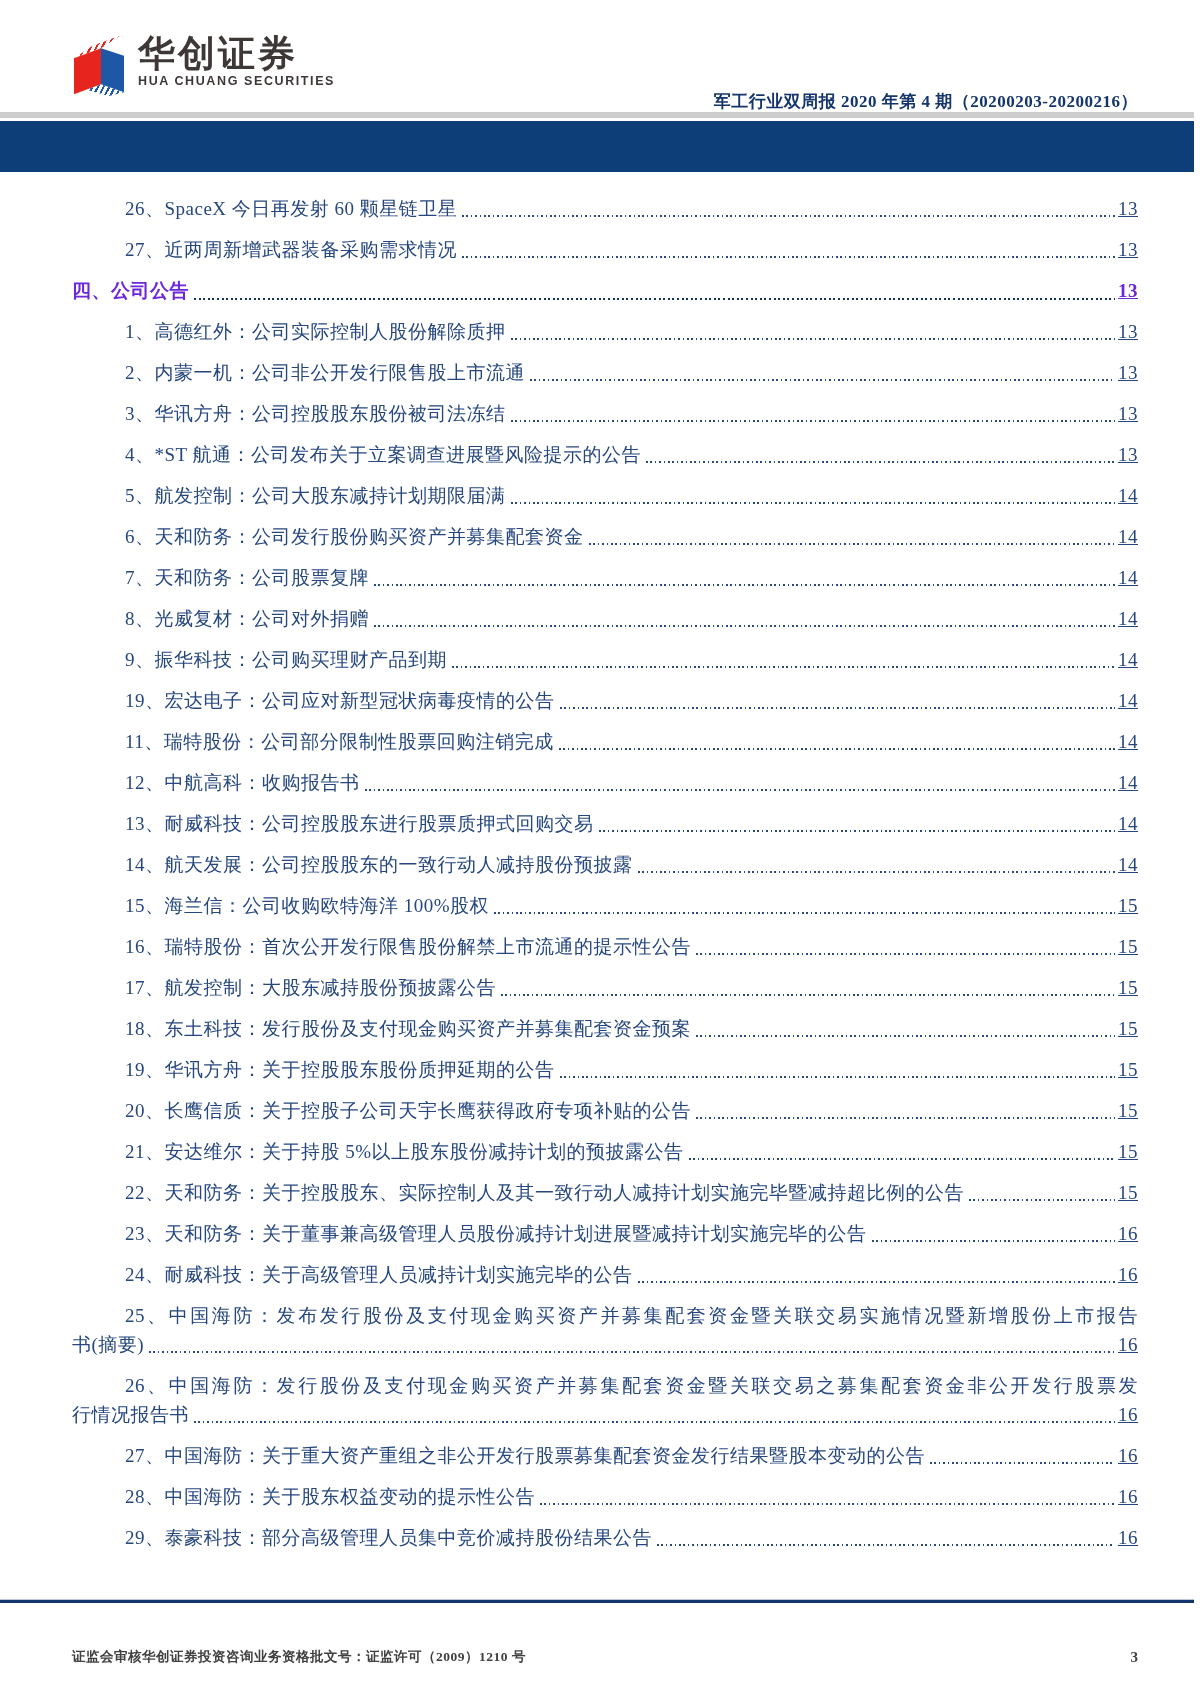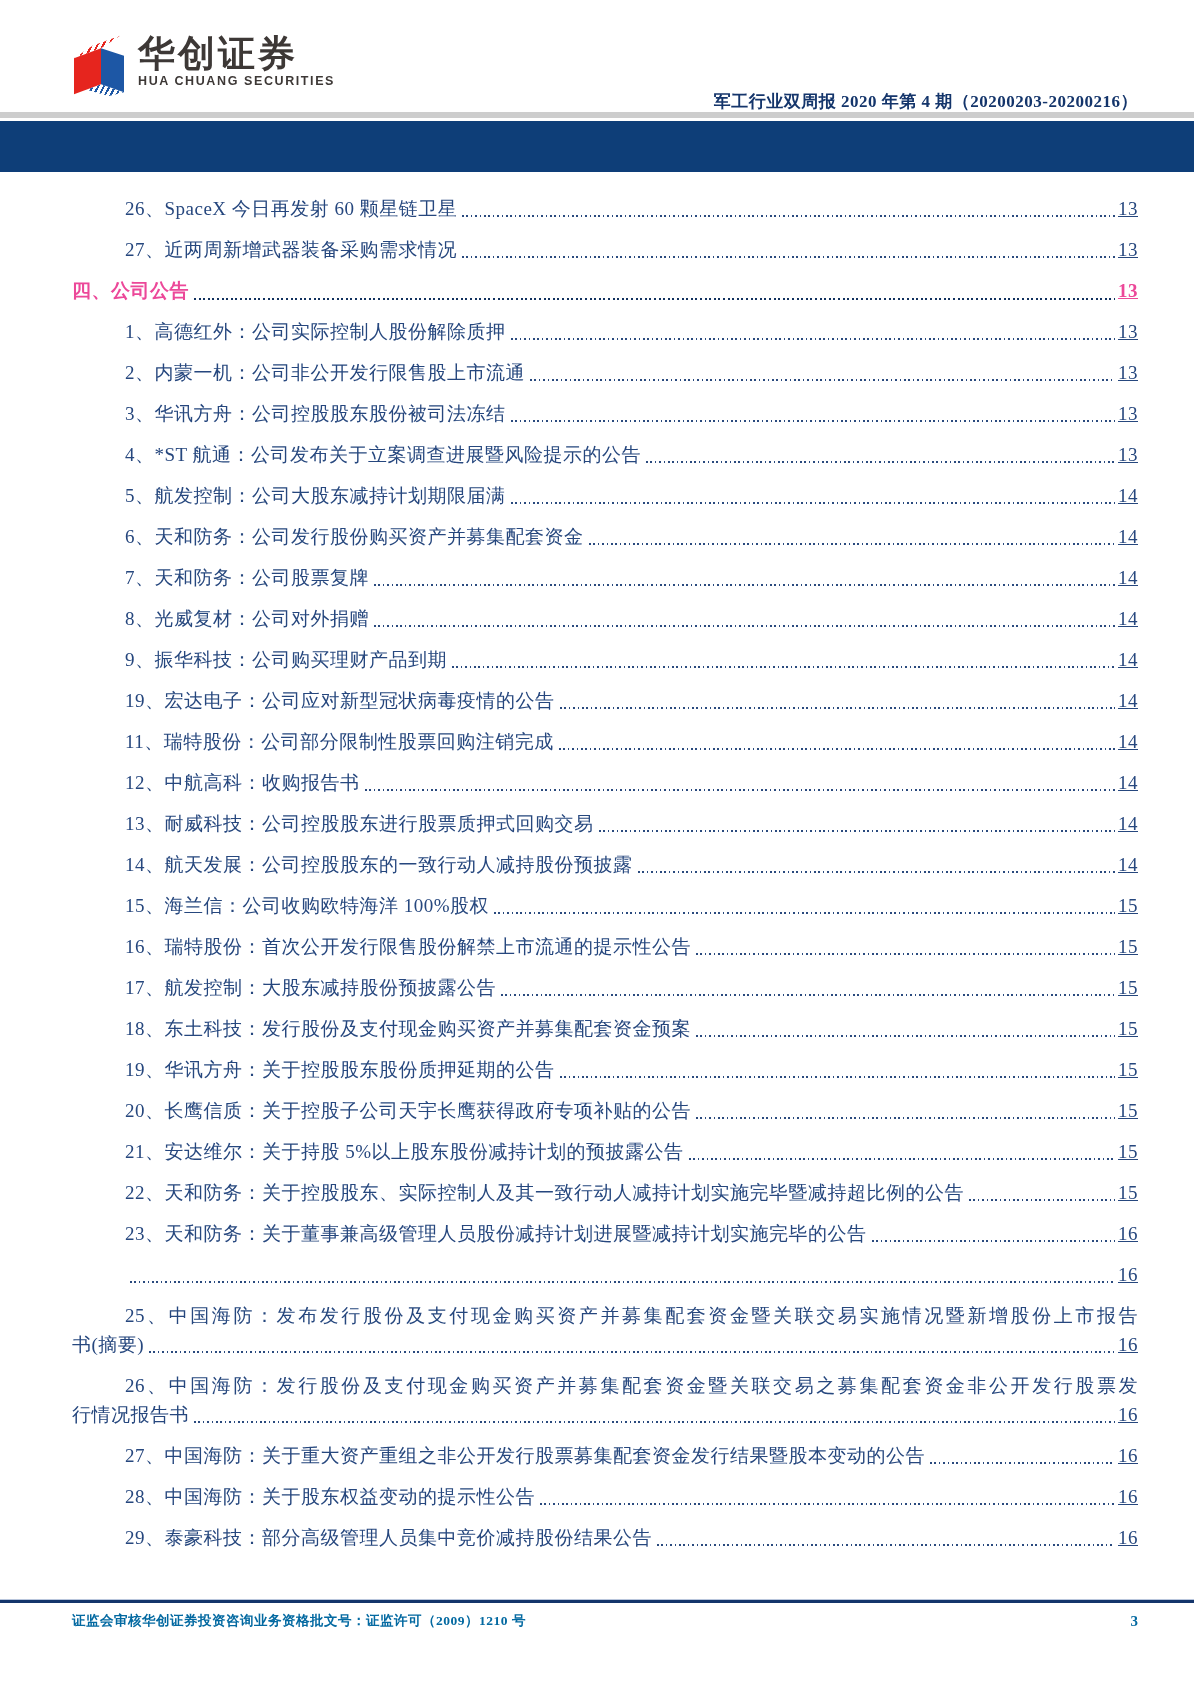--- a/index.html
+++ b/index.html
@@ -31,29 +31,29 @@
   
   .toc { position:absolute; left:72px; top:194px; width:1066px; color:#26477e; font-size:19px;
          letter-spacing:0.5px; }
   .toc-entry { margin-bottom:12px; }
   .tline { display:flex; align-items:baseline; line-height:29px; }
   .toc-entry.indent > .tline.first { padding-left:53px; }
   .toc-entry .l1 { line-height:29px; padding-left:53px; text-align:justify; text-align-last:justify; }
   .leader { flex:1 1 auto; align-self:flex-end; height:2px; margin:0 3px 6px 5px;
             background:repeating-linear-gradient(to right,#2a4a7e 0 1.6px,transparent 1.6px 4.4px); }
   .toc-page { flex:0 0 auto;text-decoration:underline; }
-  .toc-entry.bold { font-weight:700; color:#ec4899; }
+  .toc-entry.bold { font-weight:700; color:#6d28d9; }
   .toc-entry.bold .leader { height:2.5px; margin-bottom:5px;
             background:repeating-linear-gradient(to right,#12315f 0 2px,transparent 2px 4.6px); }
 
   
   .footer-rule { position:absolute; left:0; top:1599px; width:1194px; height:4px;
                  background:linear-gradient(#b9c6dc 0 1px,#14356b 1px 4px); }
-  .footer-row { position:absolute; left:72px; top:1612px; width:1066px; display:flex;
-                justify-content:space-between; align-items:flex-end; color:#0369a1; }
+  .footer-row { position:absolute; left:72px; top:1648px; width:1066px; display:flex;
+                justify-content:space-between; align-items:flex-end; color:#404040; }
   .footer-license { font-size:13.5px; font-weight:600; letter-spacing:0.5px; }
   .footer-page { font-size:15px; font-weight:600; }
 </style>
 </head>
 <body>
 
 <div class="page">
 
   <header>
     <div class="logo">
@@ -252,20 +252,21 @@
       </div>
       <div class="toc-entry indent">
         <div class="tline first">
           <span>23、天和防务：关于董事兼高级管理人员股份减持计划进展暨减持计划实施完毕的公告</span>
           <span class="leader"></span>
           <span class="toc-page">16</span>
         </div>
       </div>
       <div class="toc-entry indent">
         <div class="tline first">
+          <span>24、耐威科技：关于高级管理人员减持计划实施完毕的公告</span>
           <span class="leader"></span>
           <span class="toc-page">16</span>
         </div>
       </div>
       <div class="toc-entry indent">
         <div class="l1">25、中国海防：发布发行股份及支付现金购买资产并募集配套资金暨关联交易实施情况暨新增股份上市报告</div>
         <div class="tline">
           <span>书(摘要)</span>
           <span class="leader"></span>
           <span class="toc-page">16</span>

